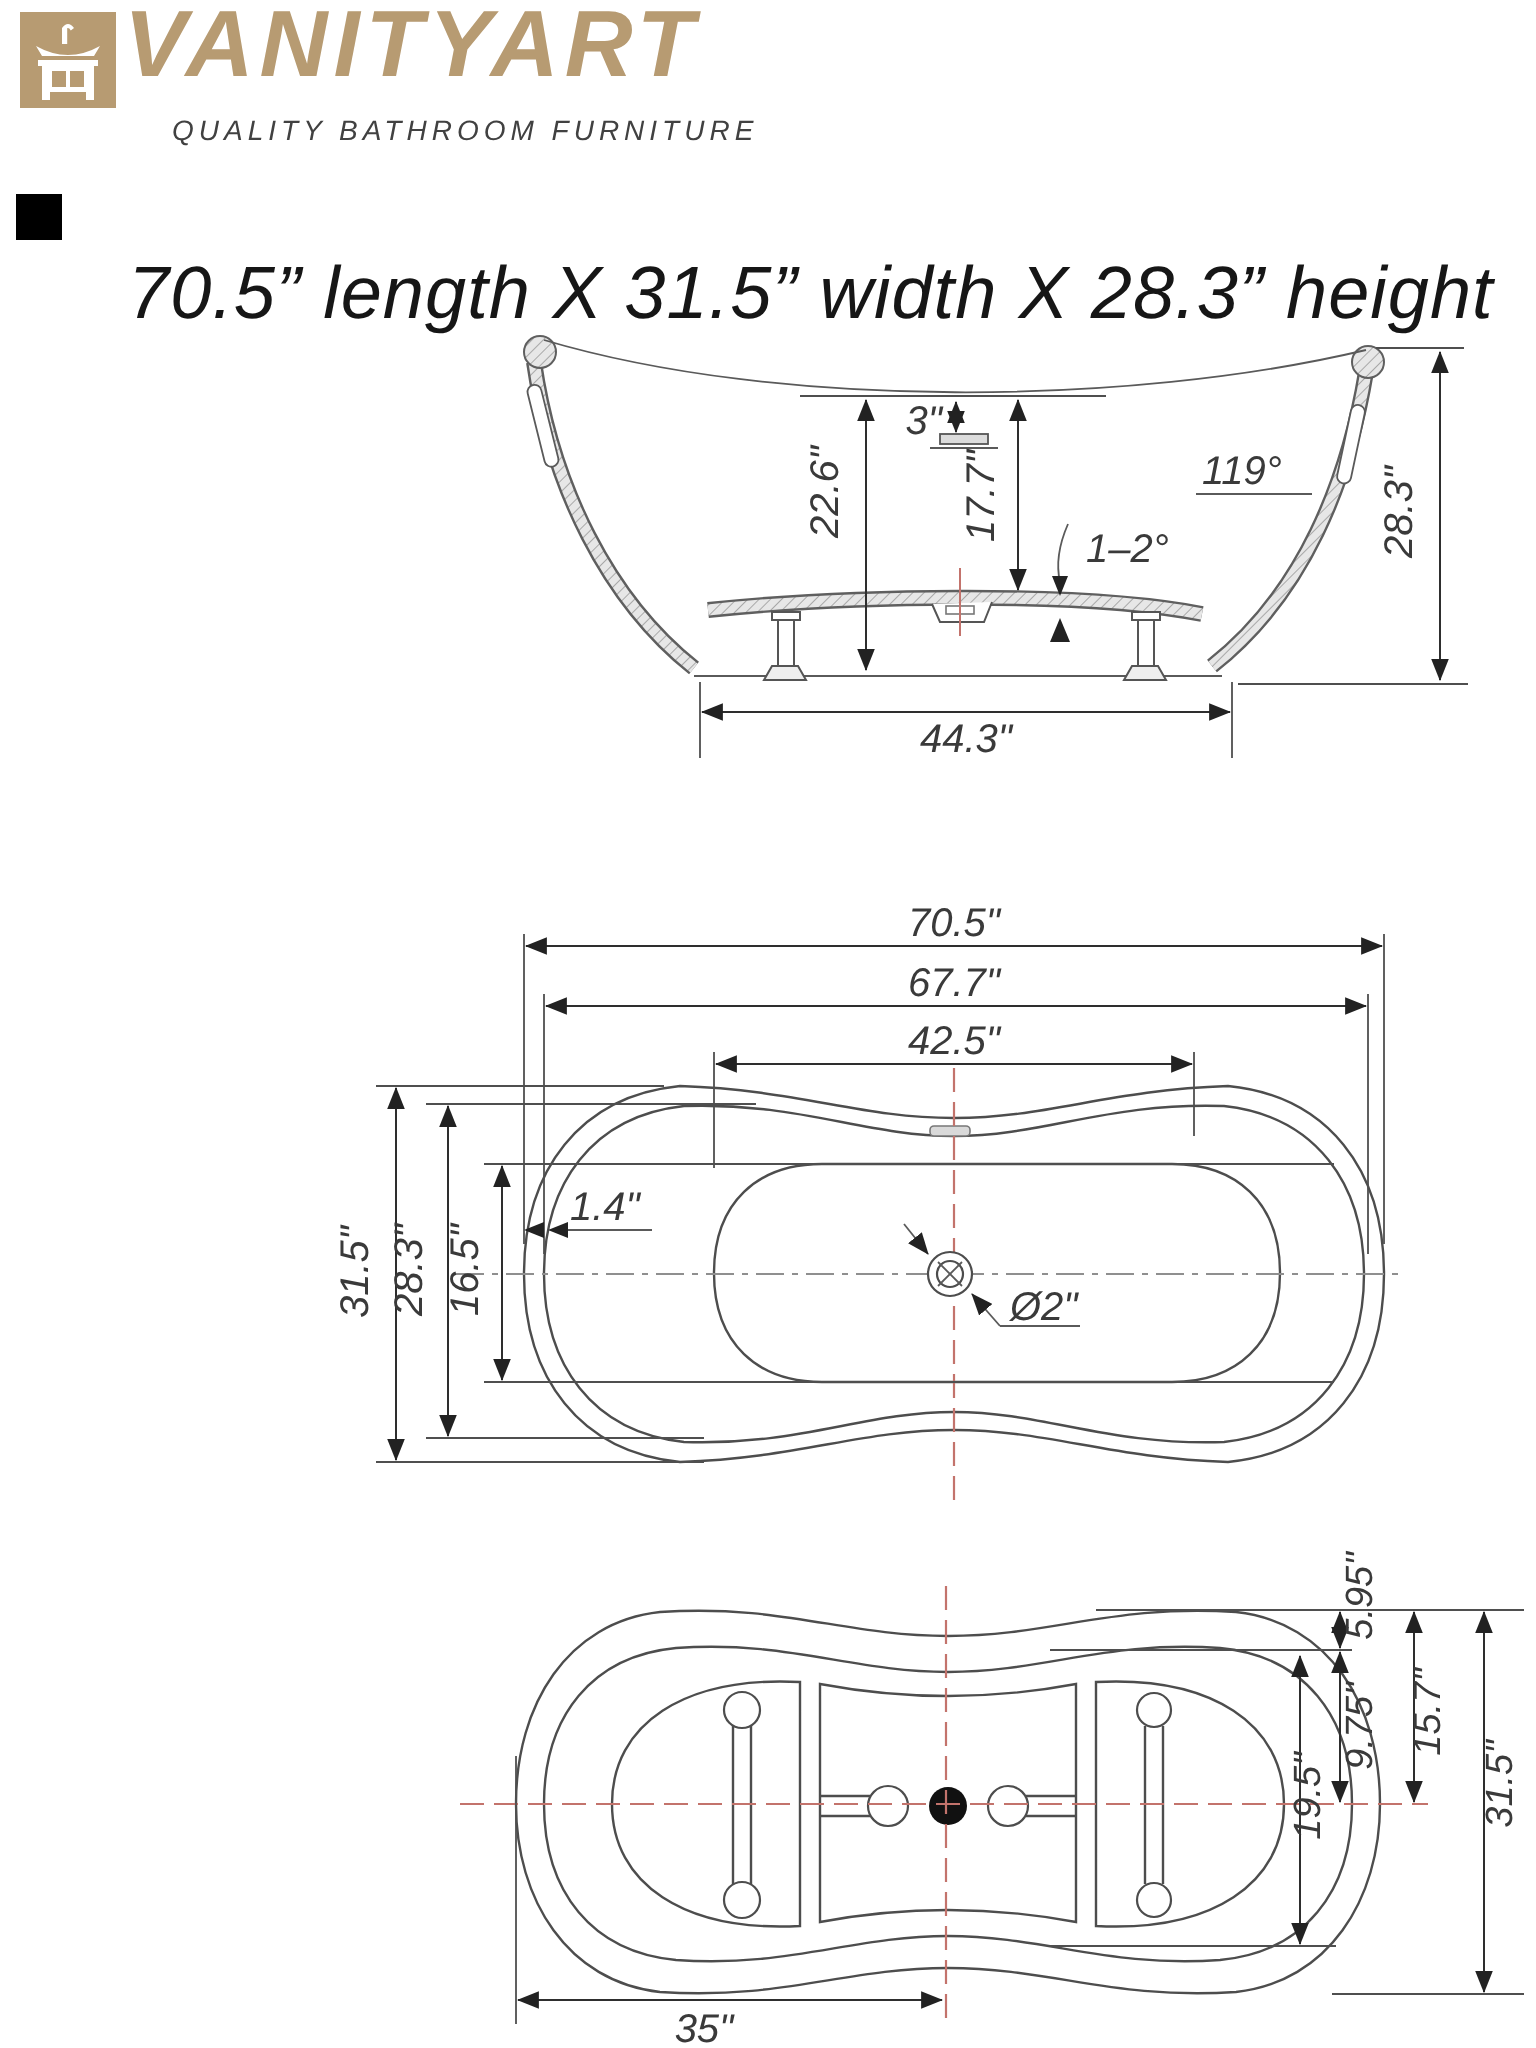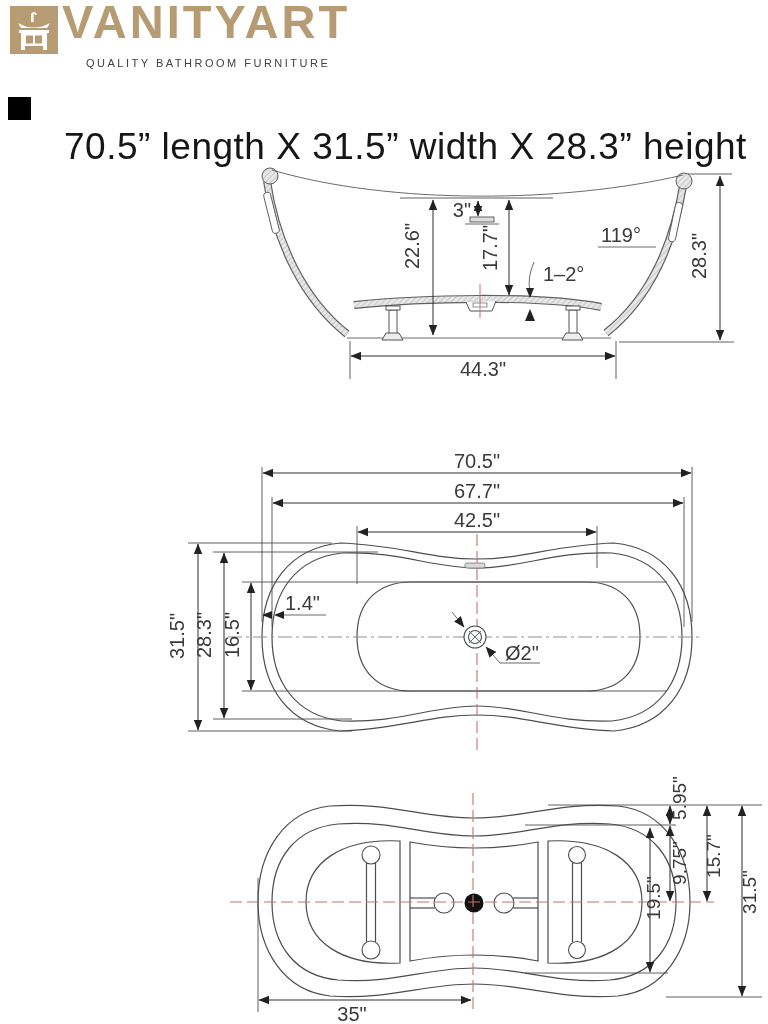--- a/index.html
+++ b/index.html
@@ -1,22 +1,22 @@
 <!DOCTYPE html>
 <html><head>
 <meta charset="utf-8">
 <style>
   html,body{margin:0;padding:0;background:#fff;}
   #page{position:relative;width:768px;height:1024px;background:#fff;overflow:hidden;
-        font-family:"Liberation Sans",sans-serif;}
+        font-family:"Liberation Sans",sans-serif;font-style:italic;}
   
   #logo-icon{position:absolute;left:10px;top:6px;width:48px;height:48px;}
   #brand-name{position:absolute;left:62px;top:-6px;font-size:47px;font-weight:bold;
               letter-spacing:3px;color:#b79b72;}
-  #brand-tagline{position:absolute;left:86px;top:57px;font-size:11px;font-weight:500;
+  #brand-tagline{position:absolute;left:86px;top:57px;font-size:14px;font-weight:500;
                  letter-spacing:2.5px;color:#414141;}
   
   #title-bullet{position:absolute;left:8px;top:97px;width:23px;height:23px;background:#000;}
   #title-text{position:absolute;left:64px;top:88px;width:704px;font-size:37px;font-weight:300;
               color:#161616;letter-spacing:0.5px;white-space:nowrap;margin-top:38px;}
   
   #drawing{position:absolute;left:0;top:140px;}
   .ol{fill:none;stroke:#4d4d4d;stroke-width:1.2;}
   .thin{fill:none;stroke:#5a5a5a;stroke-width:0.9;}
   .ext{fill:none;stroke:#4f4f4f;stroke-width:0.9;}

